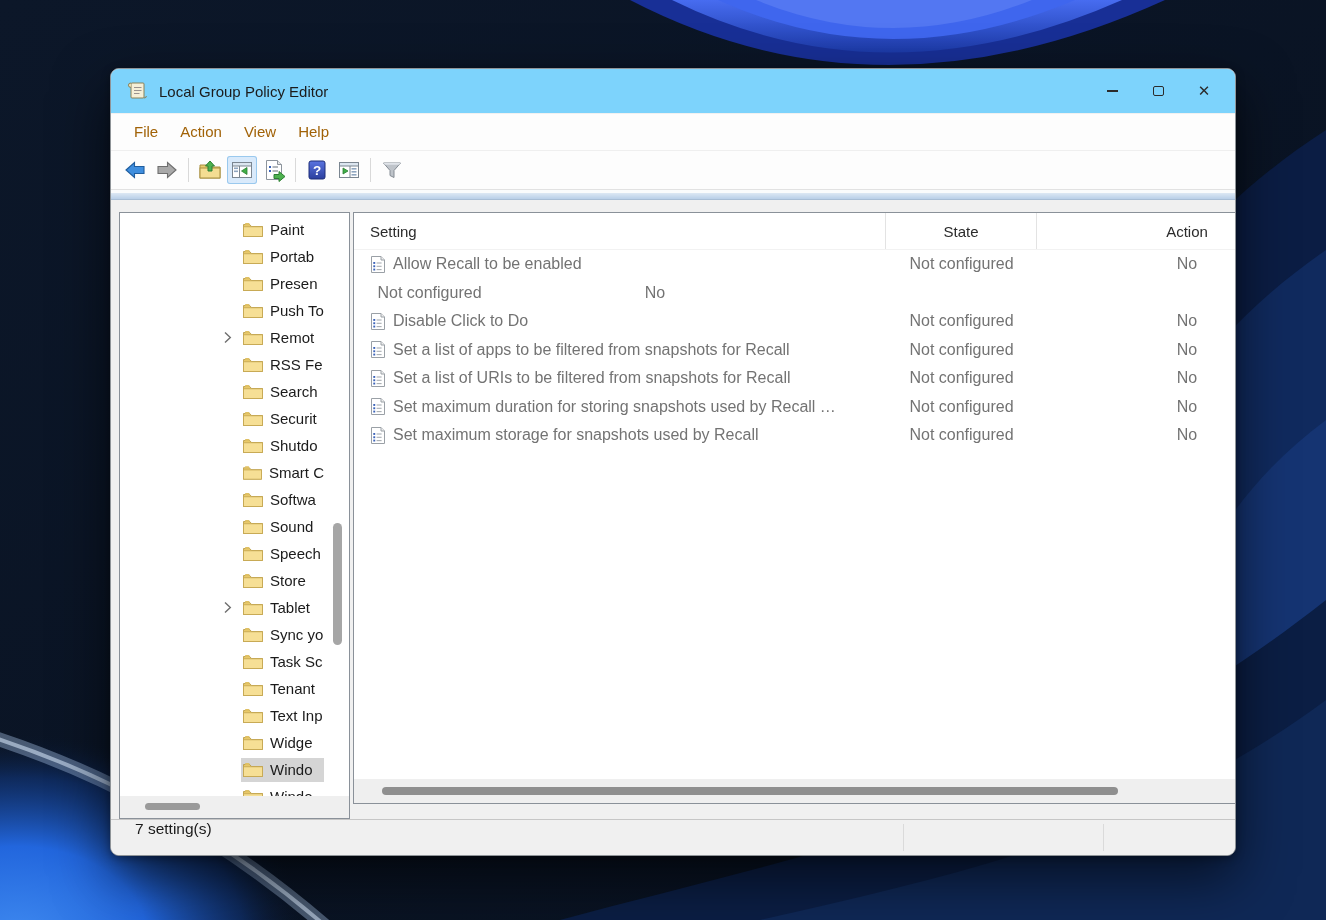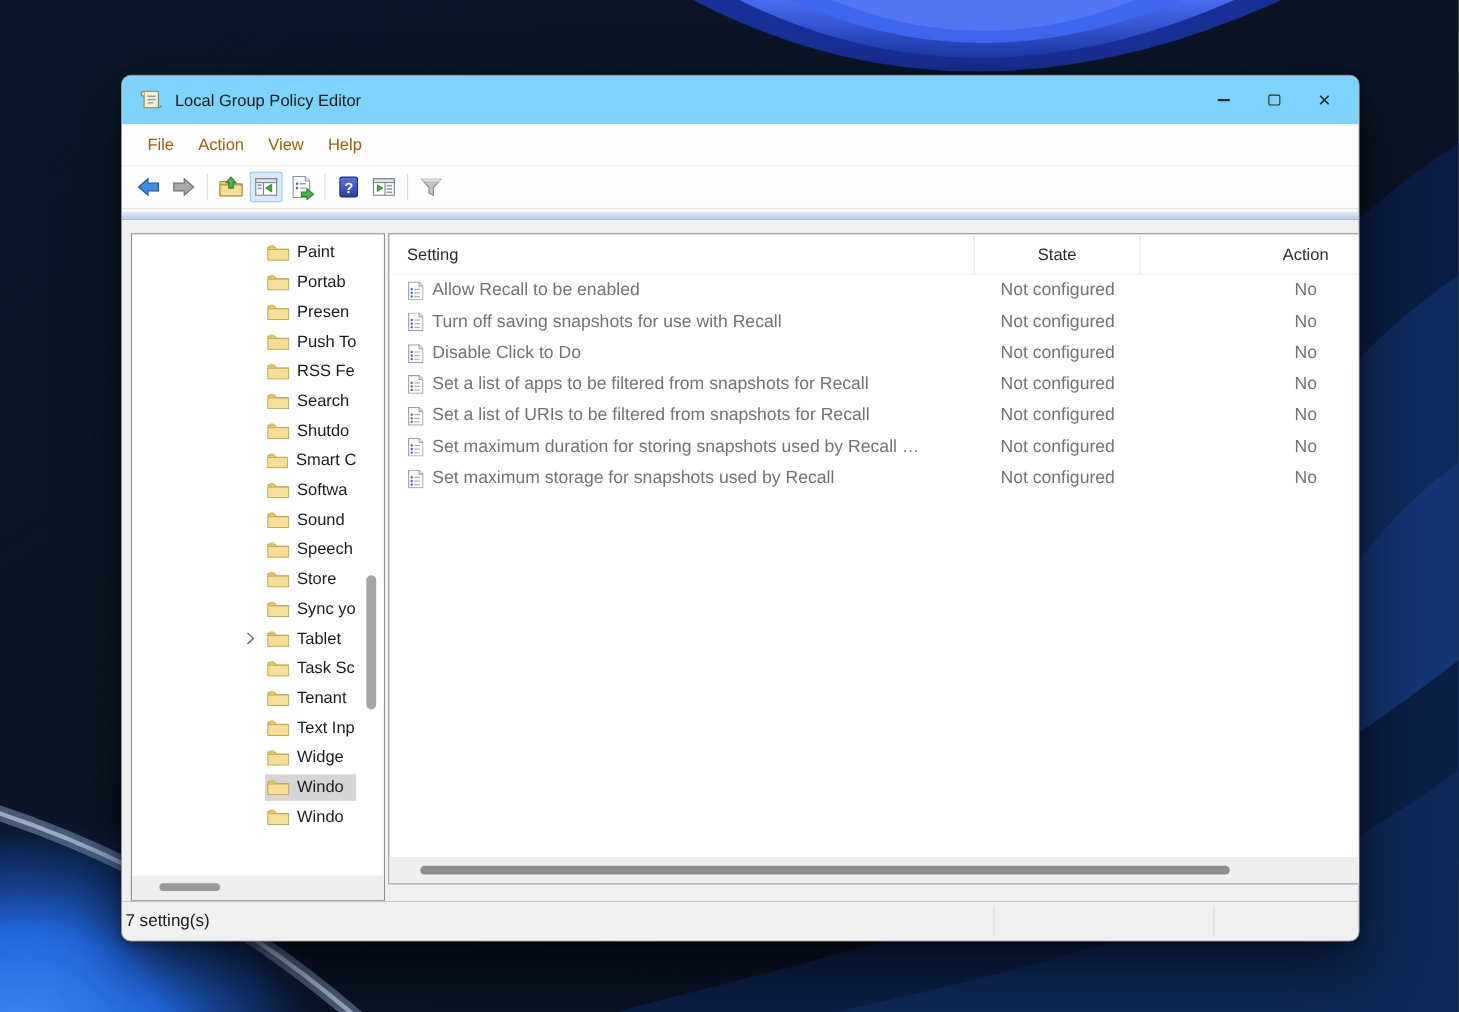--- a/index.html
+++ b/index.html
@@ -83,21 +83,21 @@
   
   .tabbar{height:30px;position:relative;flex:0 0 auto;}
   .tabbar svg{position:absolute;left:0;top:0;}
   .tab-label{position:absolute;top:1px;height:23px;line-height:23px;text-align:center;
     font-size:14.5px;color:#1c1c1c;}
   .tab-label.t0{left:0;width:100px;}
   .tab-label.t1{left:98px;width:94px;}
 
   
   .statusbar{height:36px;background:#f0f0f0;border-top:1px solid #c6c6c6;
-    display:flex;align-items:center;padding-left:3px;font-size:15.5px;color:#1b1b1b;
+    display:flex;padding-left:24px;font-size:15.5px;color:#1b1b1b;
     position:relative;flex:0 0 auto;box-sizing:border-box;}
   .status-sep{position:absolute;top:4px;bottom:4px;width:1px;background:#dadada;}
   .sep1{left:792px;} .sep2{left:992px;}
 </style>
 </head>
 <body>
 
 <svg class="wallpaper" width="1326" height="920" viewBox="0 0 1326 920">
   <defs>
     <linearGradient id="bgbase" x1="0" y1="0" x2="1" y2="1">
@@ -302,20 +302,35 @@
     <span class="row-inner">
       <svg class="folder" width="20" height="15" viewBox="0 0 20 15">
         <path d="M0.5,2.5 h6.2 l1.8,2 h11 v10 h-19 z" fill="#e9c968" stroke="#b2953f" stroke-width="0.8"></path>
         <rect x="0.5" y="4.8" width="19" height="9.7" fill="#f6df95" stroke="#c4a54e" stroke-width="0.8"></rect>
         <rect x="2" y="1" width="4.5" height="2" rx="0.8" fill="#dfc064"></rect>
       </svg>
       <span class="tree-label">Push To</span>
     </span>
   </div>
 
+  <div class="tree-row">
+    <span class="chev">
+      <svg width="8" height="13" viewBox="0 0 8 13">
+                <polyline points="1,1.5 6.3,6.5 1,11.5" fill="none" stroke="#6e6e6e" stroke-width="1.4"></polyline>
+              </svg>
+    </span>
+    <span class="row-inner">
+      <svg class="folder" width="20" height="15" viewBox="0 0 20 15">
+        <path d="M0.5,2.5 h6.2 l1.8,2 h11 v10 h-19 z" fill="#e9c968" stroke="#b2953f" stroke-width="0.8"></path>
+        <rect x="0.5" y="4.8" width="19" height="9.7" fill="#f6df95" stroke="#c4a54e" stroke-width="0.8"></rect>
+        <rect x="2" y="1" width="4.5" height="2" rx="0.8" fill="#dfc064"></rect>
+      </svg>
+      <span class="tree-label">Remot</span>
+    </span>
+  </div>
 
   <div class="tree-row">
     <span class="chev hidden">
       <svg width="8" height="13" viewBox="0 0 8 13">
                 <polyline points="1,1.5 6.3,6.5 1,11.5" fill="none" stroke="#6e6e6e" stroke-width="1.4"></polyline>
               </svg>
     </span>
     <span class="row-inner">
       <svg class="folder" width="20" height="15" viewBox="0 0 20 15">
         <path d="M0.5,2.5 h6.2 l1.8,2 h11 v10 h-19 z" fill="#e9c968" stroke="#b2953f" stroke-width="0.8"></path>
@@ -335,20 +350,35 @@
     <span class="row-inner">
       <svg class="folder" width="20" height="15" viewBox="0 0 20 15">
         <path d="M0.5,2.5 h6.2 l1.8,2 h11 v10 h-19 z" fill="#e9c968" stroke="#b2953f" stroke-width="0.8"></path>
         <rect x="0.5" y="4.8" width="19" height="9.7" fill="#f6df95" stroke="#c4a54e" stroke-width="0.8"></rect>
         <rect x="2" y="1" width="4.5" height="2" rx="0.8" fill="#dfc064"></rect>
       </svg>
       <span class="tree-label">Search</span>
     </span>
   </div>
 
+  <div class="tree-row">
+    <span class="chev hidden">
+      <svg width="8" height="13" viewBox="0 0 8 13">
+                <polyline points="1,1.5 6.3,6.5 1,11.5" fill="none" stroke="#6e6e6e" stroke-width="1.4"></polyline>
+              </svg>
+    </span>
+    <span class="row-inner">
+      <svg class="folder" width="20" height="15" viewBox="0 0 20 15">
+        <path d="M0.5,2.5 h6.2 l1.8,2 h11 v10 h-19 z" fill="#e9c968" stroke="#b2953f" stroke-width="0.8"></path>
+        <rect x="0.5" y="4.8" width="19" height="9.7" fill="#f6df95" stroke="#c4a54e" stroke-width="0.8"></rect>
+        <rect x="2" y="1" width="4.5" height="2" rx="0.8" fill="#dfc064"></rect>
+      </svg>
+      <span class="tree-label">Securit</span>
+    </span>
+  </div>
 
   <div class="tree-row">
     <span class="chev hidden">
       <svg width="8" height="13" viewBox="0 0 8 13">
                 <polyline points="1,1.5 6.3,6.5 1,11.5" fill="none" stroke="#6e6e6e" stroke-width="1.4"></polyline>
               </svg>
     </span>
     <span class="row-inner">
       <svg class="folder" width="20" height="15" viewBox="0 0 20 15">
         <path d="M0.5,2.5 h6.2 l1.8,2 h11 v10 h-19 z" fill="#e9c968" stroke="#b2953f" stroke-width="0.8"></path>
@@ -433,48 +463,48 @@
       <svg class="folder" width="20" height="15" viewBox="0 0 20 15">
         <path d="M0.5,2.5 h6.2 l1.8,2 h11 v10 h-19 z" fill="#e9c968" stroke="#b2953f" stroke-width="0.8"></path>
         <rect x="0.5" y="4.8" width="19" height="9.7" fill="#f6df95" stroke="#c4a54e" stroke-width="0.8"></rect>
         <rect x="2" y="1" width="4.5" height="2" rx="0.8" fill="#dfc064"></rect>
       </svg>
       <span class="tree-label">Store</span>
     </span>
   </div>
 
   <div class="tree-row">
+    <span class="chev">
+      <svg width="8" height="13" viewBox="0 0 8 13">
+                <polyline points="1,1.5 6.3,6.5 1,11.5" fill="none" stroke="#6e6e6e" stroke-width="1.4"></polyline>
+              </svg>
+    </span>
+    <span class="row-inner">
+      <svg class="folder" width="20" height="15" viewBox="0 0 20 15">
+        <path d="M0.5,2.5 h6.2 l1.8,2 h11 v10 h-19 z" fill="#e9c968" stroke="#b2953f" stroke-width="0.8"></path>
+        <rect x="0.5" y="4.8" width="19" height="9.7" fill="#f6df95" stroke="#c4a54e" stroke-width="0.8"></rect>
+        <rect x="2" y="1" width="4.5" height="2" rx="0.8" fill="#dfc064"></rect>
+      </svg>
+      <span class="tree-label">Tablet</span>
+    </span>
+  </div>
+
+  <div class="tree-row">
     <span class="chev hidden">
       <svg width="8" height="13" viewBox="0 0 8 13">
                 <polyline points="1,1.5 6.3,6.5 1,11.5" fill="none" stroke="#6e6e6e" stroke-width="1.4"></polyline>
               </svg>
     </span>
     <span class="row-inner">
       <svg class="folder" width="20" height="15" viewBox="0 0 20 15">
         <path d="M0.5,2.5 h6.2 l1.8,2 h11 v10 h-19 z" fill="#e9c968" stroke="#b2953f" stroke-width="0.8"></path>
         <rect x="0.5" y="4.8" width="19" height="9.7" fill="#f6df95" stroke="#c4a54e" stroke-width="0.8"></rect>
         <rect x="2" y="1" width="4.5" height="2" rx="0.8" fill="#dfc064"></rect>
       </svg>
       <span class="tree-label">Sync yo</span>
-    </span>
-  </div>
-
-  <div class="tree-row">
-    <span class="chev">
-      <svg width="8" height="13" viewBox="0 0 8 13">
-                <polyline points="1,1.5 6.3,6.5 1,11.5" fill="none" stroke="#6e6e6e" stroke-width="1.4"></polyline>
-              </svg>
-    </span>
-    <span class="row-inner">
-      <svg class="folder" width="20" height="15" viewBox="0 0 20 15">
-        <path d="M0.5,2.5 h6.2 l1.8,2 h11 v10 h-19 z" fill="#e9c968" stroke="#b2953f" stroke-width="0.8"></path>
-        <rect x="0.5" y="4.8" width="19" height="9.7" fill="#f6df95" stroke="#c4a54e" stroke-width="0.8"></rect>
-        <rect x="2" y="1" width="4.5" height="2" rx="0.8" fill="#dfc064"></rect>
-      </svg>
-      <span class="tree-label">Tablet</span>
     </span>
   </div>
 
   <div class="tree-row">
     <span class="chev hidden">
       <svg width="8" height="13" viewBox="0 0 8 13">
                 <polyline points="1,1.5 6.3,6.5 1,11.5" fill="none" stroke="#6e6e6e" stroke-width="1.4"></polyline>
               </svg>
     </span>
     <span class="row-inner">
@@ -601,33 +631,20 @@
         <rect x="3.3" y="12.6" width="1.9" height="1.9" fill="#3a62b8"></rect>
                   <line x1="6.6" y1="13.6" x2="11.6" y2="13.6" stroke="#a8adb2" stroke-width="1.1"></line>
       </svg>
       <span class="setting-label">Allow Recall to be enabled</span>
     </div>
     <div class="cell-state">Not configured</div>
     <div class="cell-comment">No</div>
   </div>
 
   <div class="list-row">
-    <div class="cell-setting">
-      <svg width="15" height="17" viewBox="0 0 15 17">
-        <path d="M1.5,0.5 h9.5 l3.5,3.5 v12.5 h-13 z" fill="#fff" stroke="#9aa0a6"></path>
-        <path d="M11,0.5 v3.5 h3.5" fill="#eee" stroke="#9aa0a6"></path>
-        <rect x="3.3" y="6" width="1.9" height="1.9" fill="#3a62b8"></rect>
-                  <line x1="6.6" y1="7" x2="11.6" y2="7" stroke="#a8adb2" stroke-width="1.1"></line>
-        <rect x="3.3" y="9.3" width="1.9" height="1.9" fill="#3a62b8"></rect>
-                  <line x1="6.6" y1="10.3" x2="11.6" y2="10.3" stroke="#a8adb2" stroke-width="1.1"></line>
-        <rect x="3.3" y="12.6" width="1.9" height="1.9" fill="#3a62b8"></rect>
-                  <line x1="6.6" y1="13.6" x2="11.6" y2="13.6" stroke="#a8adb2" stroke-width="1.1"></line>
-      </svg>
-      <span class="setting-label">Turn off saving snapshots for use with Recall</span>
-    </div>
     <div class="cell-state">Not configured</div>
     <div class="cell-comment">No</div>
   </div>
 
   <div class="list-row">
     <div class="cell-setting">
       <svg width="15" height="17" viewBox="0 0 15 17">
         <path d="M1.5,0.5 h9.5 l3.5,3.5 v12.5 h-13 z" fill="#fff" stroke="#9aa0a6"></path>
         <path d="M11,0.5 v3.5 h3.5" fill="#eee" stroke="#9aa0a6"></path>
         <rect x="3.3" y="6" width="1.9" height="1.9" fill="#3a62b8"></rect>

